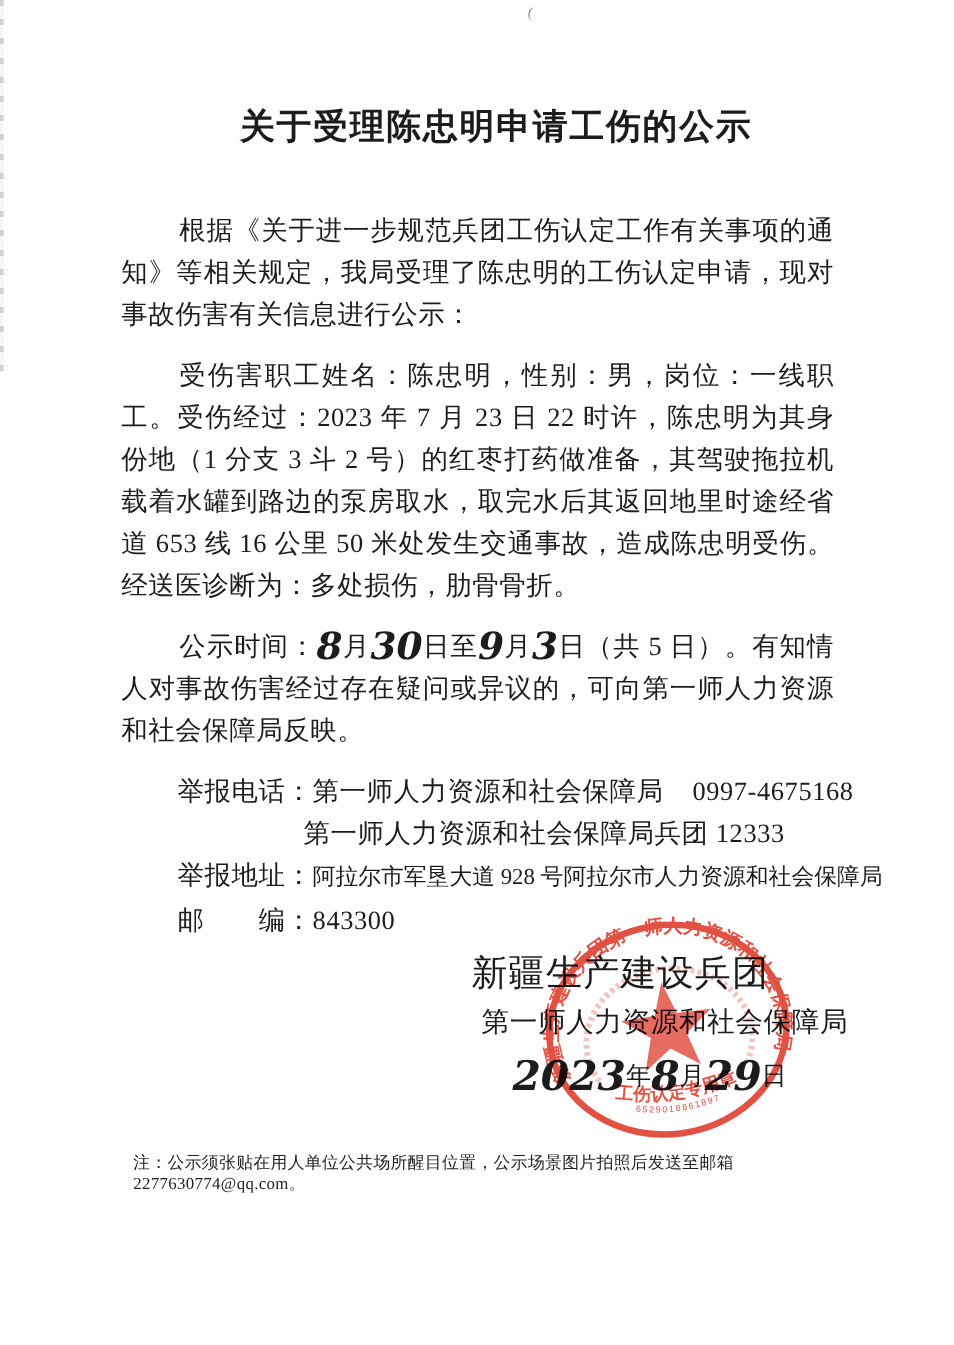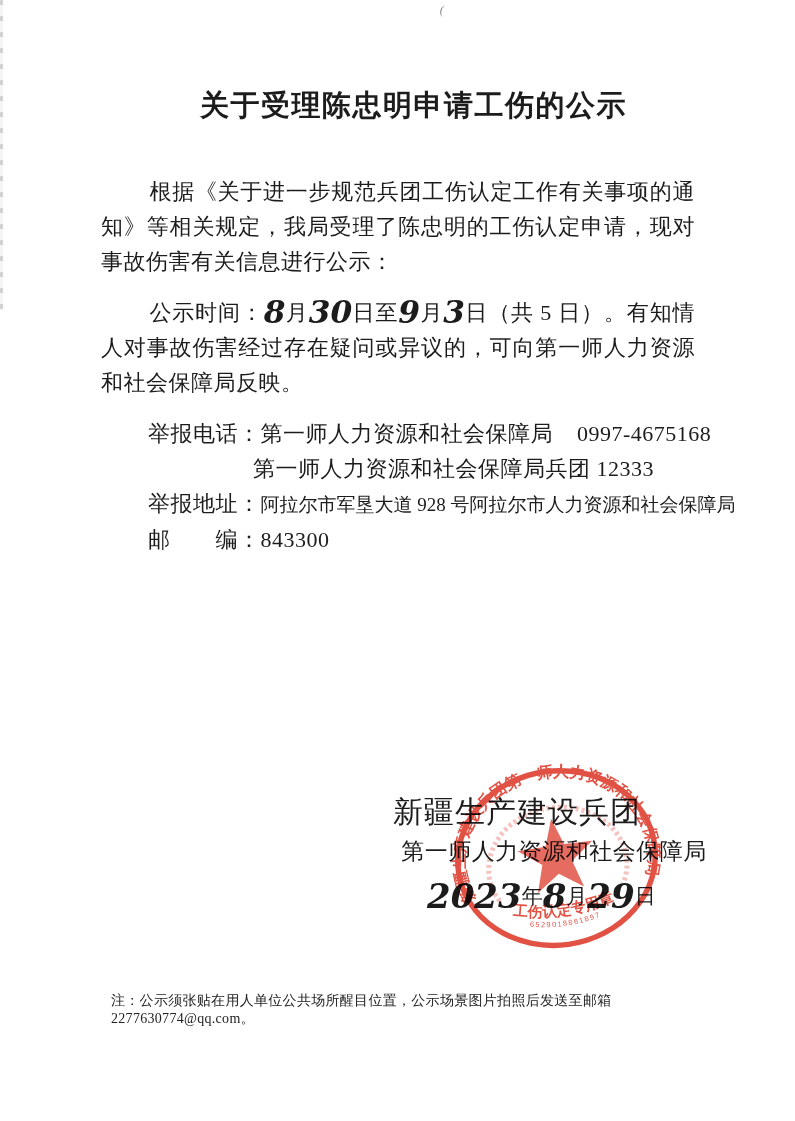--- a/index.html
+++ b/index.html
@@ -42,39 +42,40 @@
   .sig-line1 { font-size:30px; letter-spacing:1px; text-align:left; padding-right:48px; line-height:40px; }
   .sig-line2 { font-size:23px; letter-spacing:.5px; text-align:center; line-height:40px; }
   .sig-date  { padding-left:34px; font-size:21px; margin-top:2px; line-height:44px; white-space:nowrap; }
   .sig-date .hw { font-size:34px; vertical-align:-5px; }
   .stamp {
     position:absolute; left:443px; top:762px; width:228px; height:198px; z-index:3;
     transform:rotate(-8deg); mix-blend-mode:multiply; opacity:.88;
     pointer-events:none;
   }
   .footer-note {
-    position:absolute; left:111px; top:992px; width:640px;
+    position:absolute; left:111px; top:960px; width:640px;
     font-size:14px; letter-spacing:.3px; color:#222;
     font-family:"Liberation Serif","DejaVu Serif",serif;
   }
 </style>
 </head>
 <body>
 
 <div class="page">
 
   <div class="edge-artifact"></div>
   <div class="pen-mark">(</div>
 
   <h1 class="title">关于受理陈忠明申请工伤的公示</h1>
 
   <div class="doc-body">
 
     <p>根据《关于进一步规范兵团工伤认定工作有关事项的通知》等相关规定，我局受理了陈忠明的工伤认定申请，现对事故伤害有关信息进行公示：</p>
 
+    <p>受伤害职工姓名：陈忠明，性别：男，岗位：一线职工。受伤经过：2023 年 7 月 23 日 22 时许，陈忠明为其身份地（1 分支 3 斗 2 号）的红枣打药做准备，其驾驶拖拉机载着水罐到路边的泵房取水，取完水后其返回地里时途经省道 653 线 16 公里 50 米处发生交通事故，造成陈忠明受伤。经送医诊断为：多处损伤，肋骨骨折。</p>
 
     <p>
       <span>公示时间：</span><span class="hw">8</span><span>月</span><span class="hw">30</span><span>日至</span><span class="hw">9</span><span>月</span><span class="hw">3</span><span>日（共 5 日）。有知情人对事故伤害经过存在疑问或异议的，可向第一师人力资源和社会保障局反映。</span>
     </p>
 
     <div class="report-line rl-indent">
       <span>举报电话：</span><span>第一师人力资源和社会保障局</span><span class="num-gap1">0997-4675168</span>
     </div>
 
     <div class="report-line rl-indent2">

